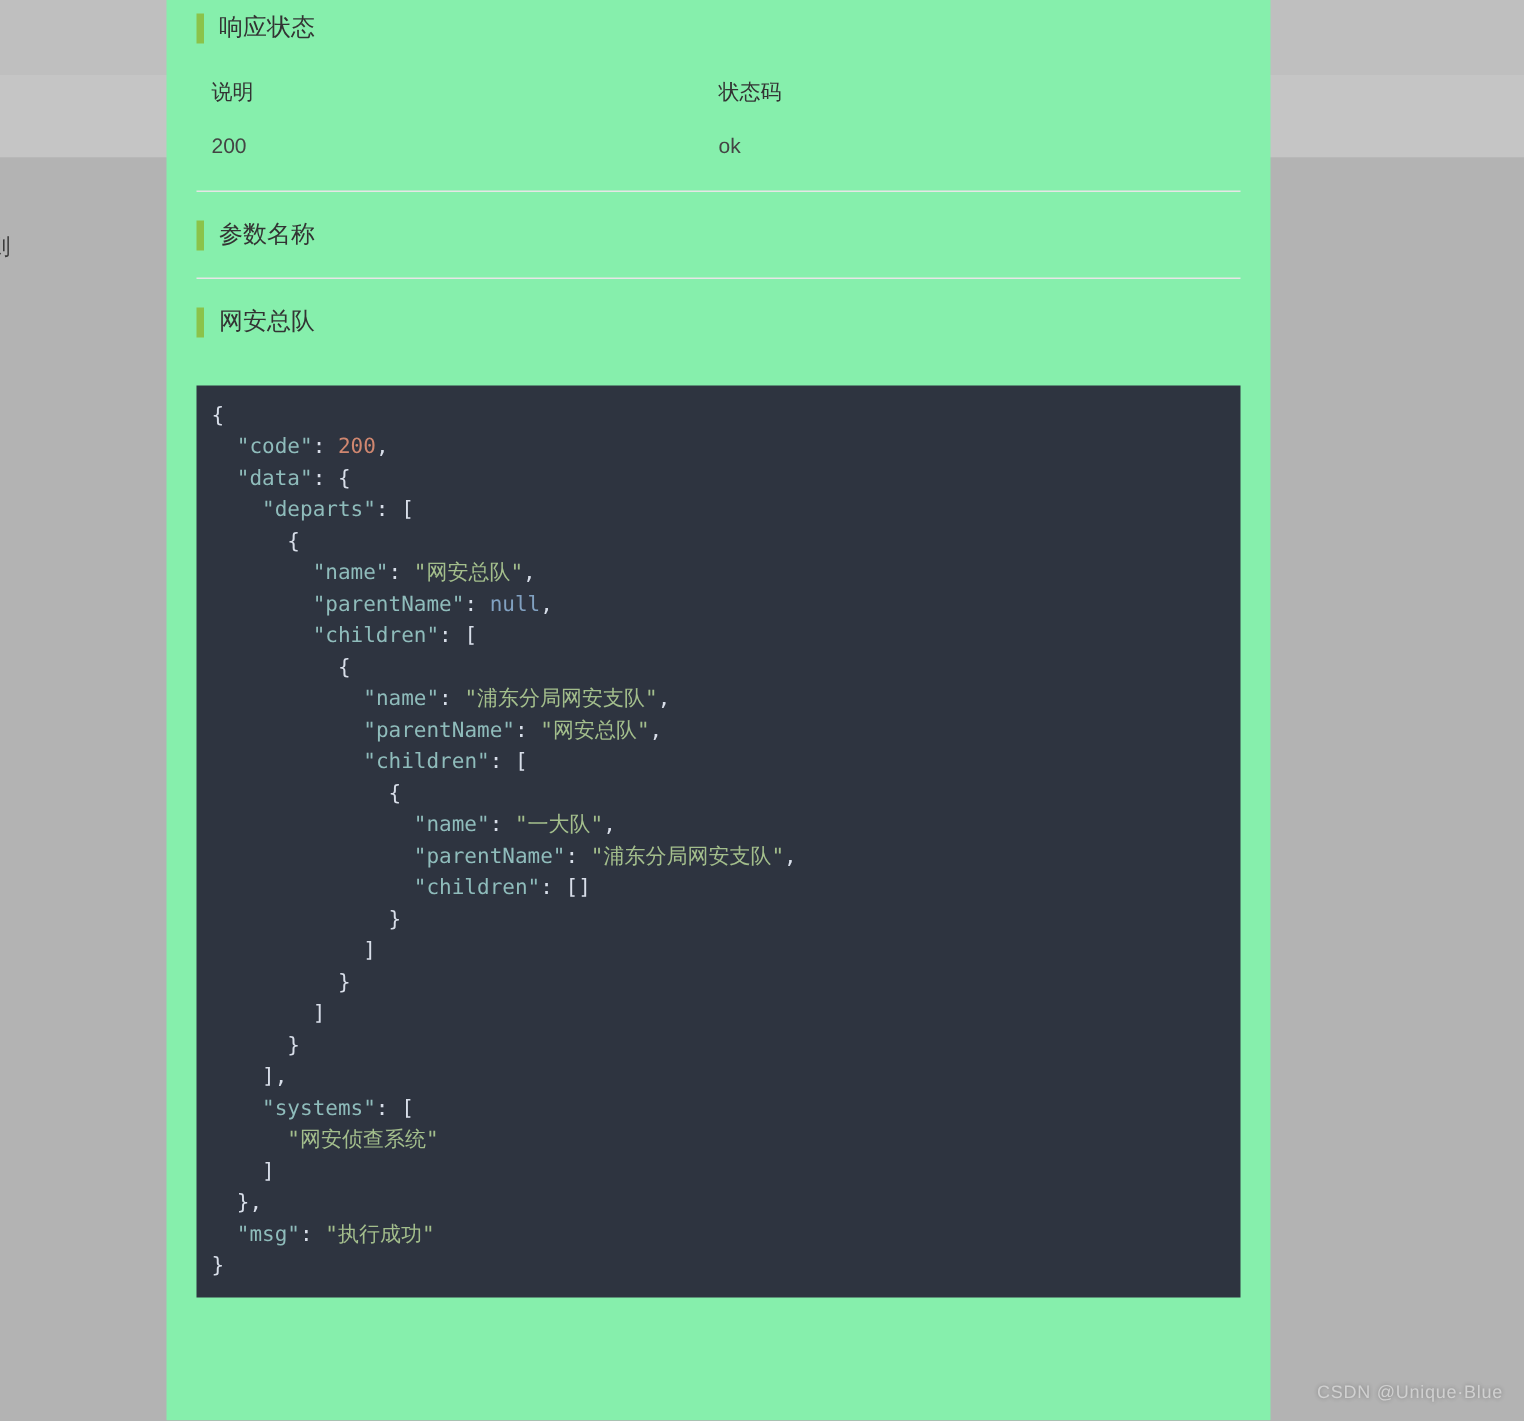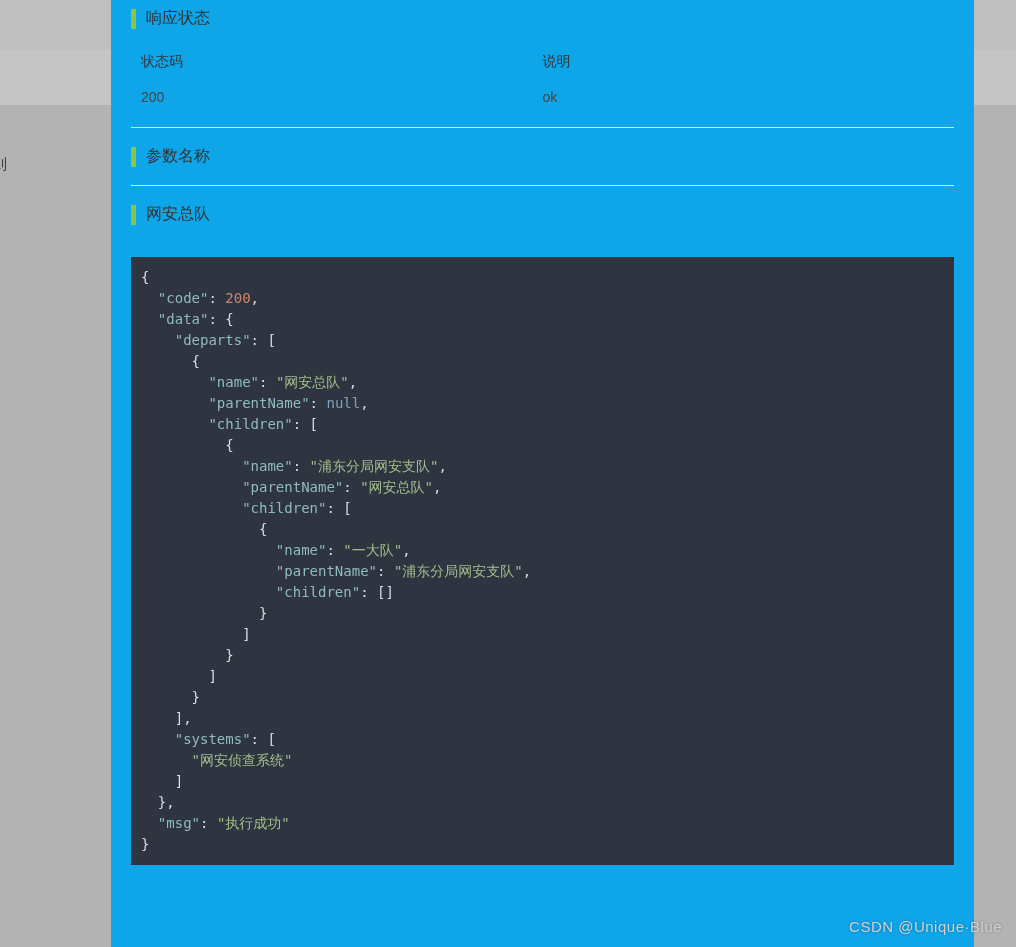--- a/index.html
+++ b/index.html
@@ -29,23 +29,23 @@
   .bg-text {
     position: absolute;
     top: 155px; left: -8px;
     color: #383838;
     font-size: 15px;
   }
   .modal {
     position: absolute;
     left: 111px;
     top: 0;
-    width: 863px;
+    width: 736px;
     height: 947px;
-    background: #0ea5e9;
+    background: #86efac;
     padding: 0 20px 0 20px;
   }
   .section-heading {
     display: flex;
     align-items: center;
     margin-top: 8px;
     margin-bottom: 18px;
   }
   .section-heading.first { margin-top: 8px; }
   .accent-bar {
@@ -91,21 +91,21 @@
   .code-block .key   { color: #8fbcbb; }
   .code-block .str   { color: #a3be8c; }
   .code-block .num   { color: #d08770; }
   .code-block .null  { color: #81a1c1; }
   .code-block .punct { color: #d8dee9; }
   .watermark {
     position: absolute;
     bottom: 12px;
     right: 14px;
     color: #d0d0d0;
-    font-size: 15px;
+    font-size: 12px;
     text-shadow: 0 0 3px rgba(0,0,0,0.3);
     letter-spacing: 0.5px;
     pointer-events: none;
   }
 </style>
 </head>
 <body>
 
 <div class="bg-stripe-1"></div>
 <div class="bg-stripe-2"></div>
@@ -113,22 +113,22 @@
 <div class="bg-text">则</div>
 
 <div class="modal">
 
   <div class="section-heading first">
     <div class="accent-bar"></div>
     <div class="section-title">响应状态</div>
   </div>
   <div class="tbl">
     <div class="tbl-row header">
+      <div class="cell">说明</div>
       <div class="cell">状态码</div>
-      <div class="cell">说明</div>
     </div>
     <div class="tbl-row data">
       <div class="cell">200</div>
       <div class="cell">ok</div>
     </div>
   </div>
   <div class="divider"></div>
 
   <div class="section-heading">
     <div class="accent-bar"></div>

